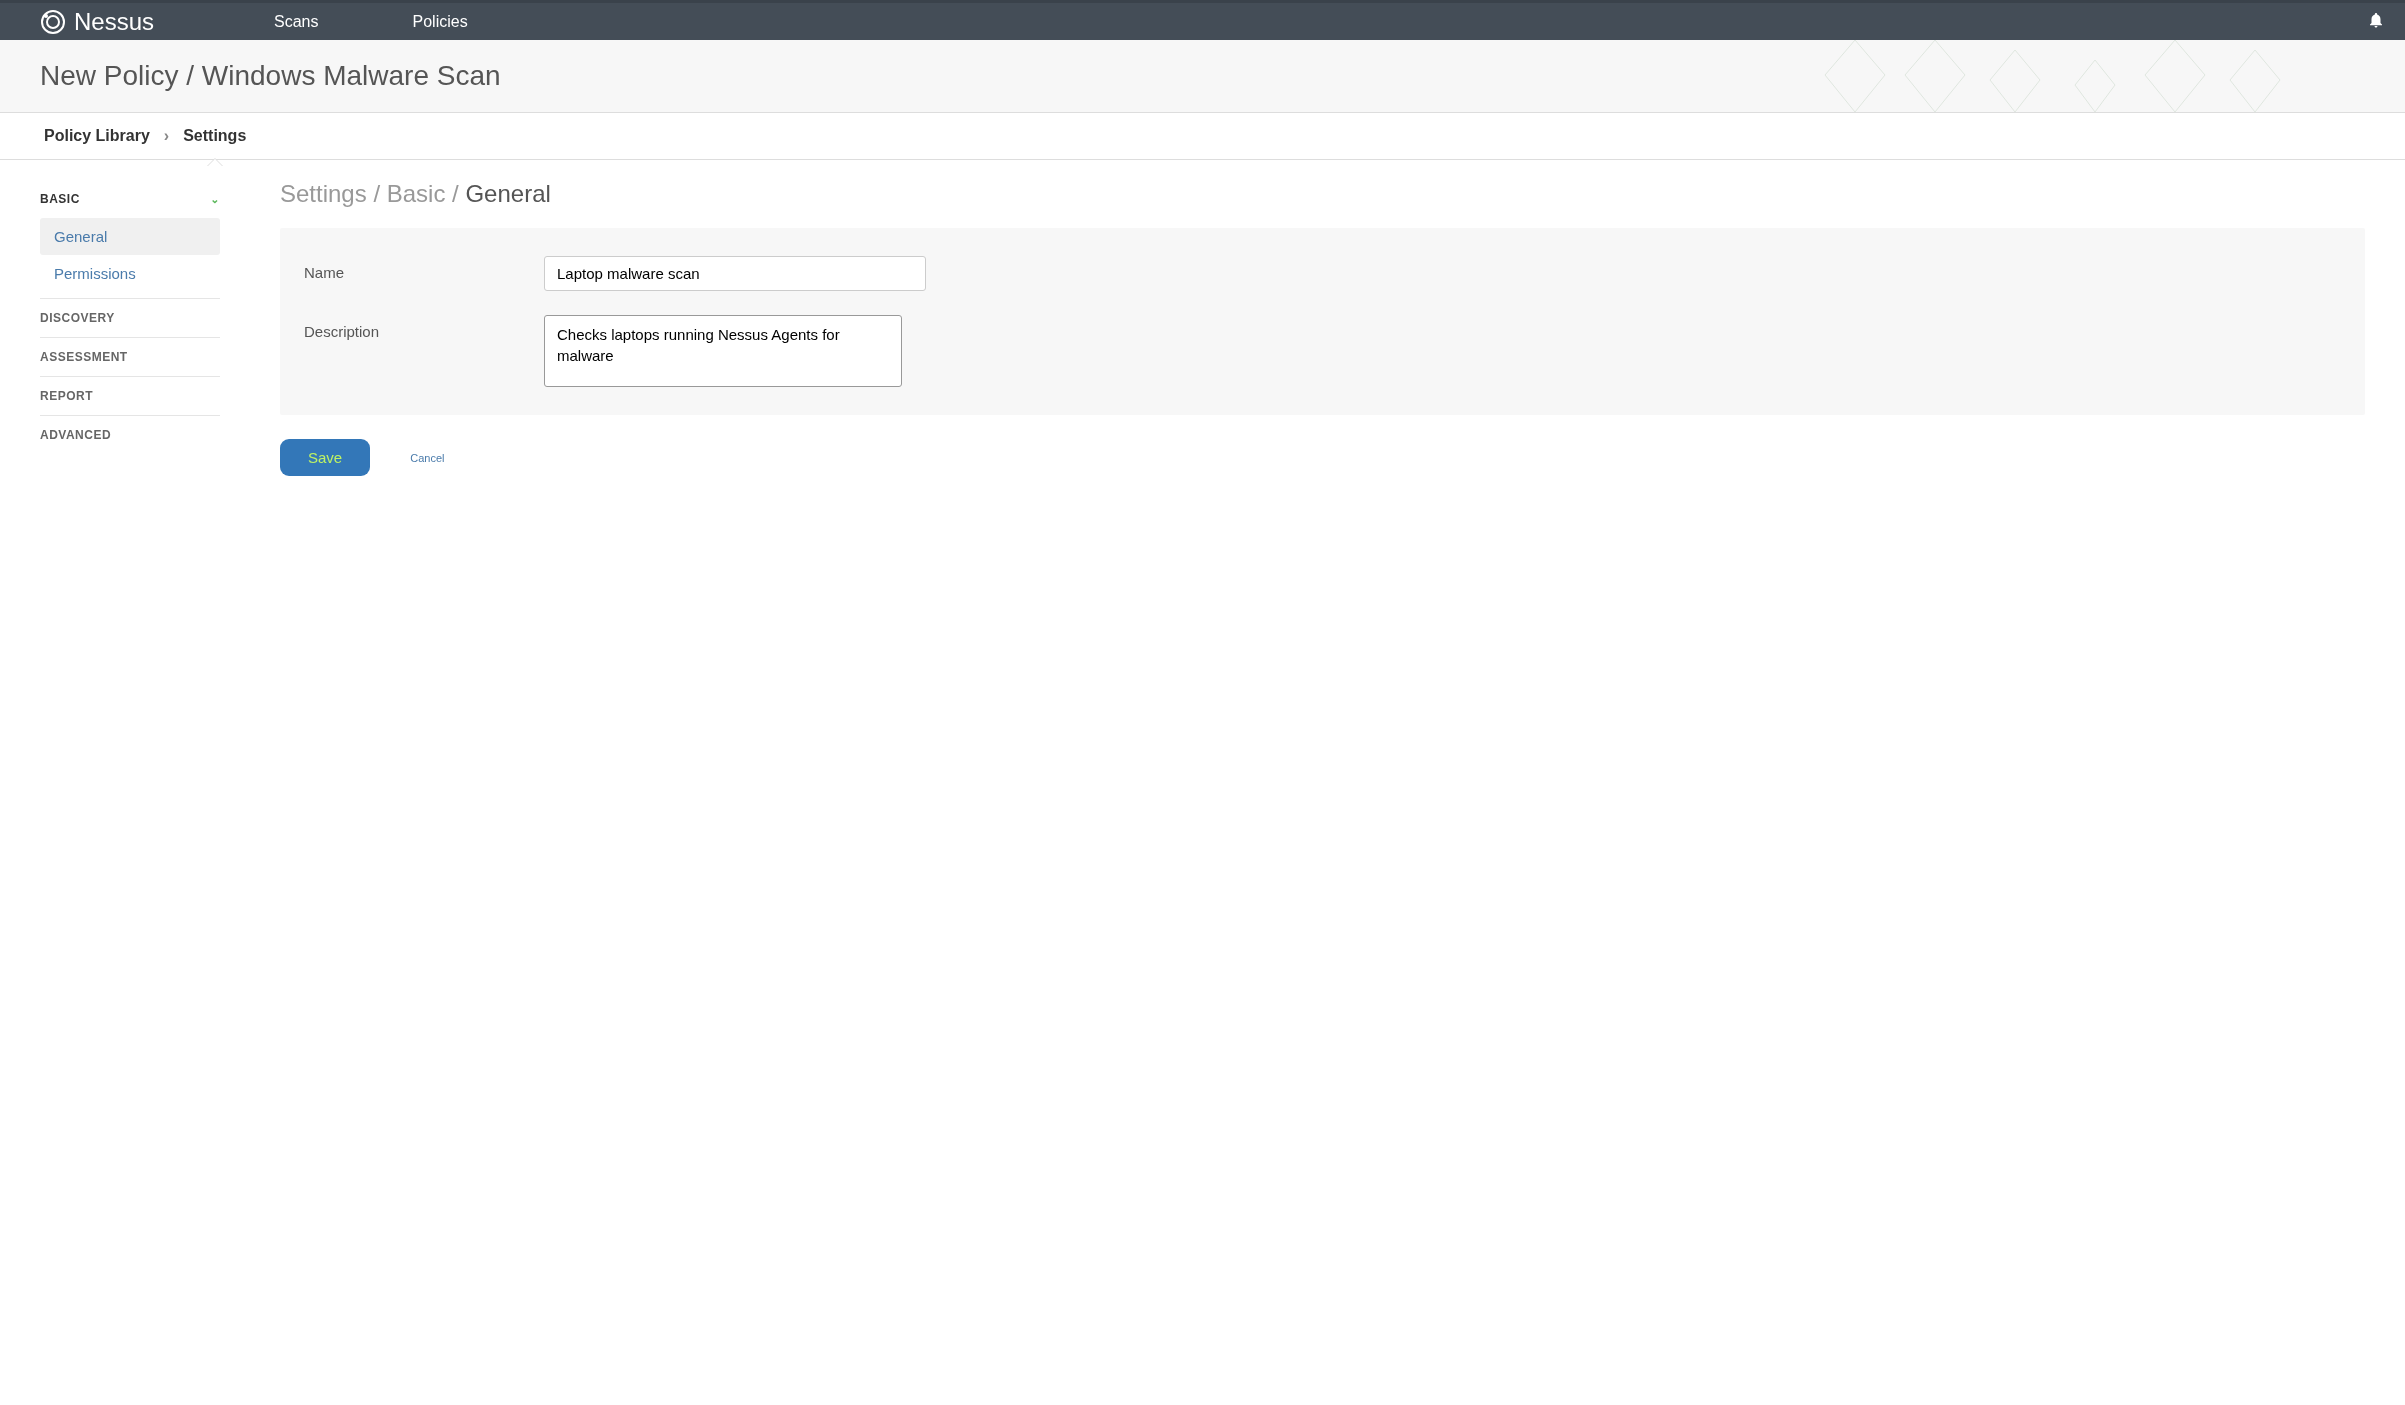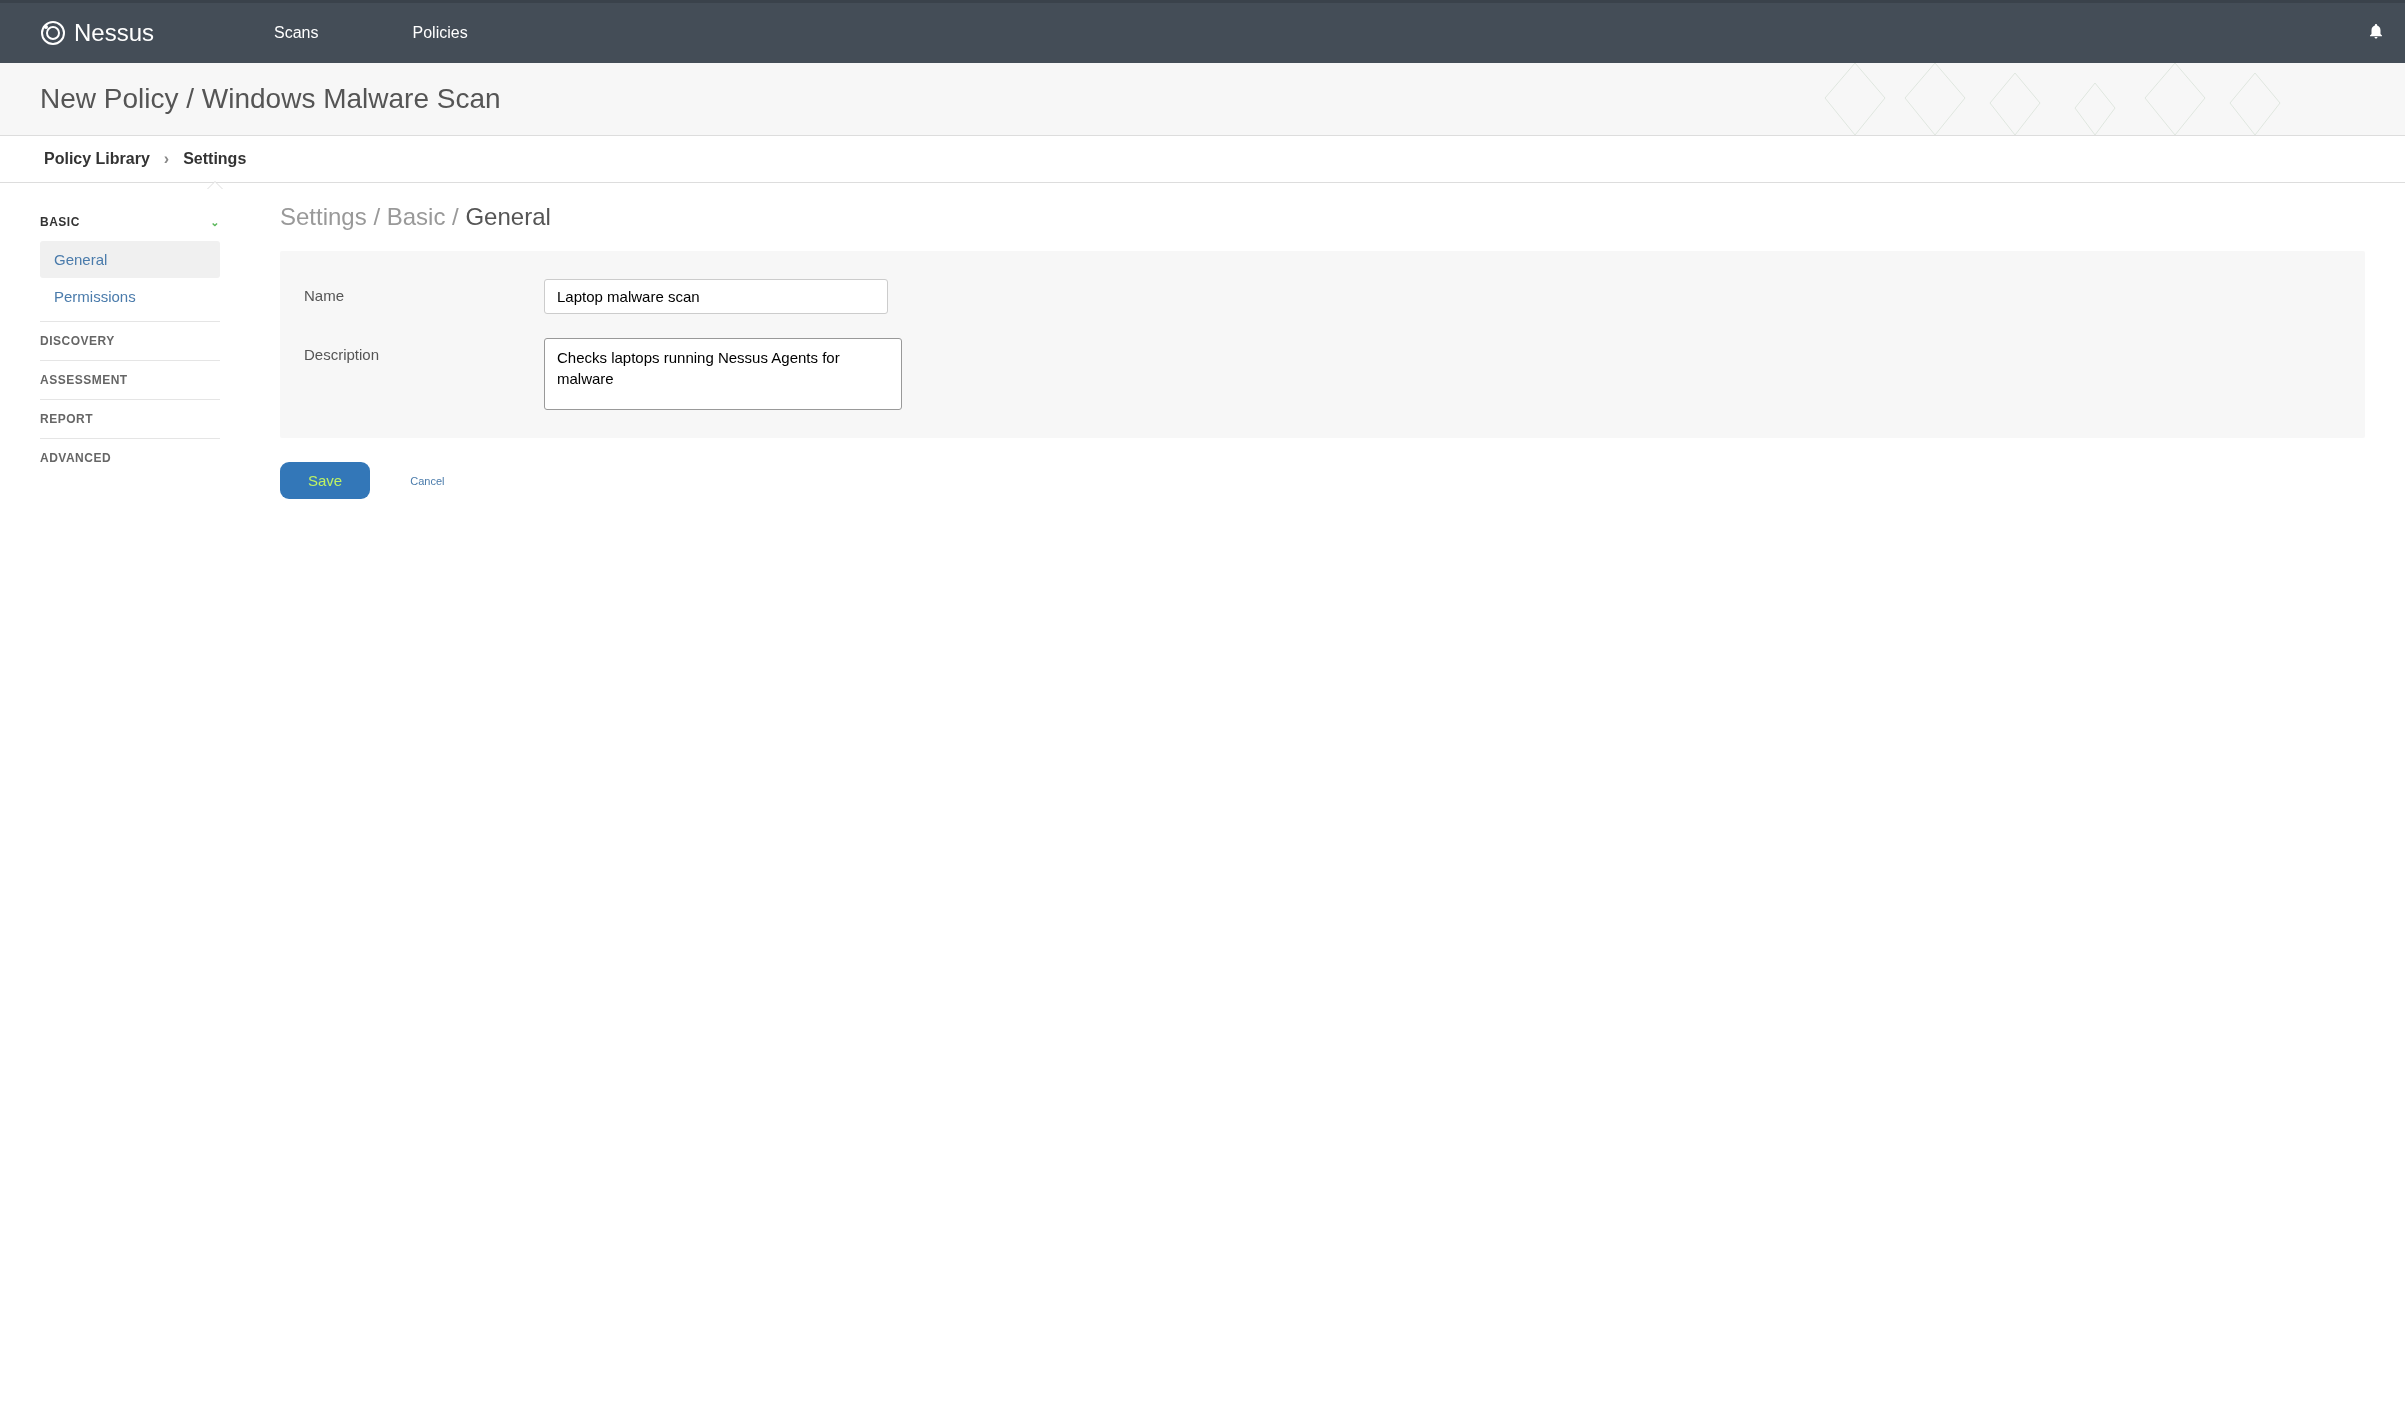--- a/index.html
+++ b/index.html
@@ -9,21 +9,21 @@
     }
     body {
       font-family: -apple-system, BlinkMacSystemFont, "Segoe UI", Helvetica, Arial, sans-serif;
       background: #ffffff;
       color: #333;
     }
     
     
     .navbar {
       background: #444d57;
-      height: 63px;
+      height: 40px;
       display: flex;
       align-items: center;
       padding: 0 20px 0 40px;
       border-top: 3px solid #3a424b;
     }
     .logo {
       display: flex;
       align-items: center;
       color: white;
       font-size: 24px;
@@ -188,21 +188,21 @@
     .form-row:last-child {
       margin-bottom: 0;
     }
     .form-label {
       width: 240px;
       font-size: 15px;
       color: #555;
       padding-top: 8px;
     }
     .form-input {
-      width: 344px;
+      width: 382px;
       padding: 8px 12px;
       font-size: 15px;
       border: 1px solid #ccc;
       border-radius: 3px;
       background: white;
       font-family: inherit;
     }
     .form-textarea {
       width: 358px;
       height: 72px;

